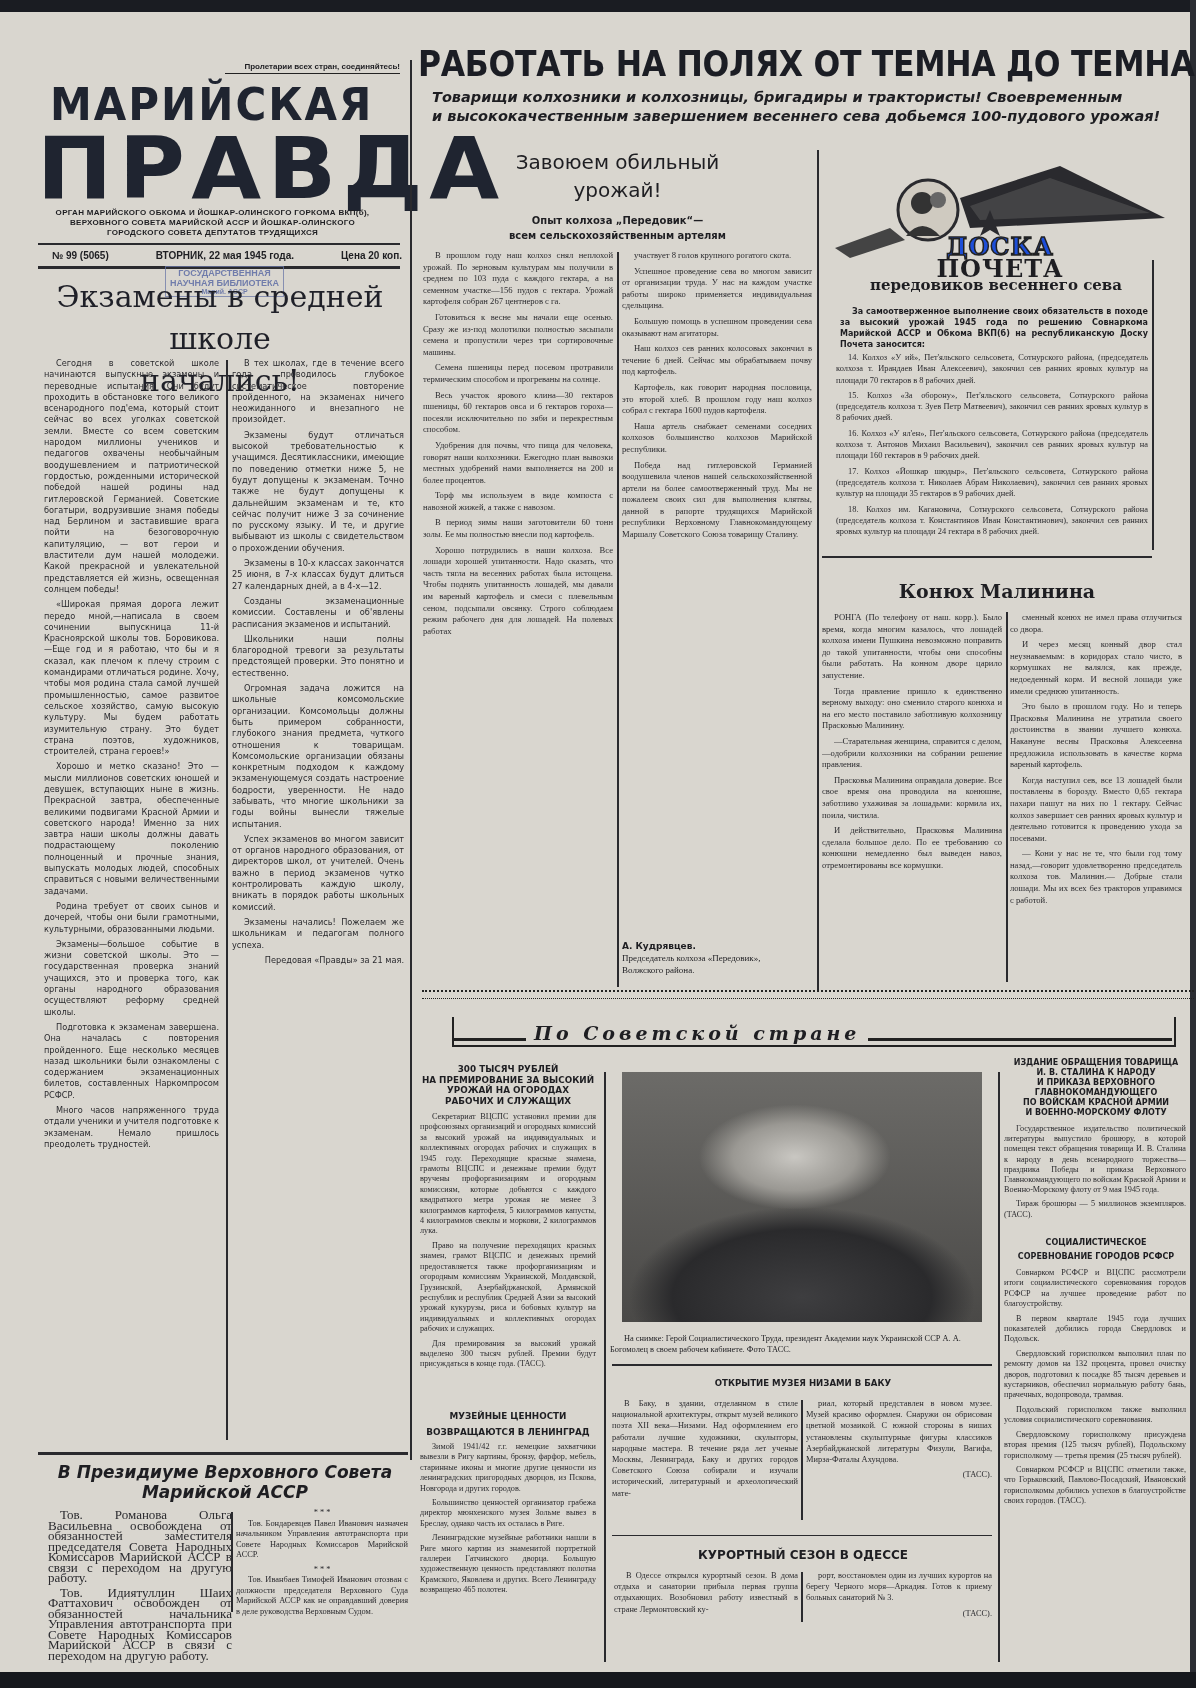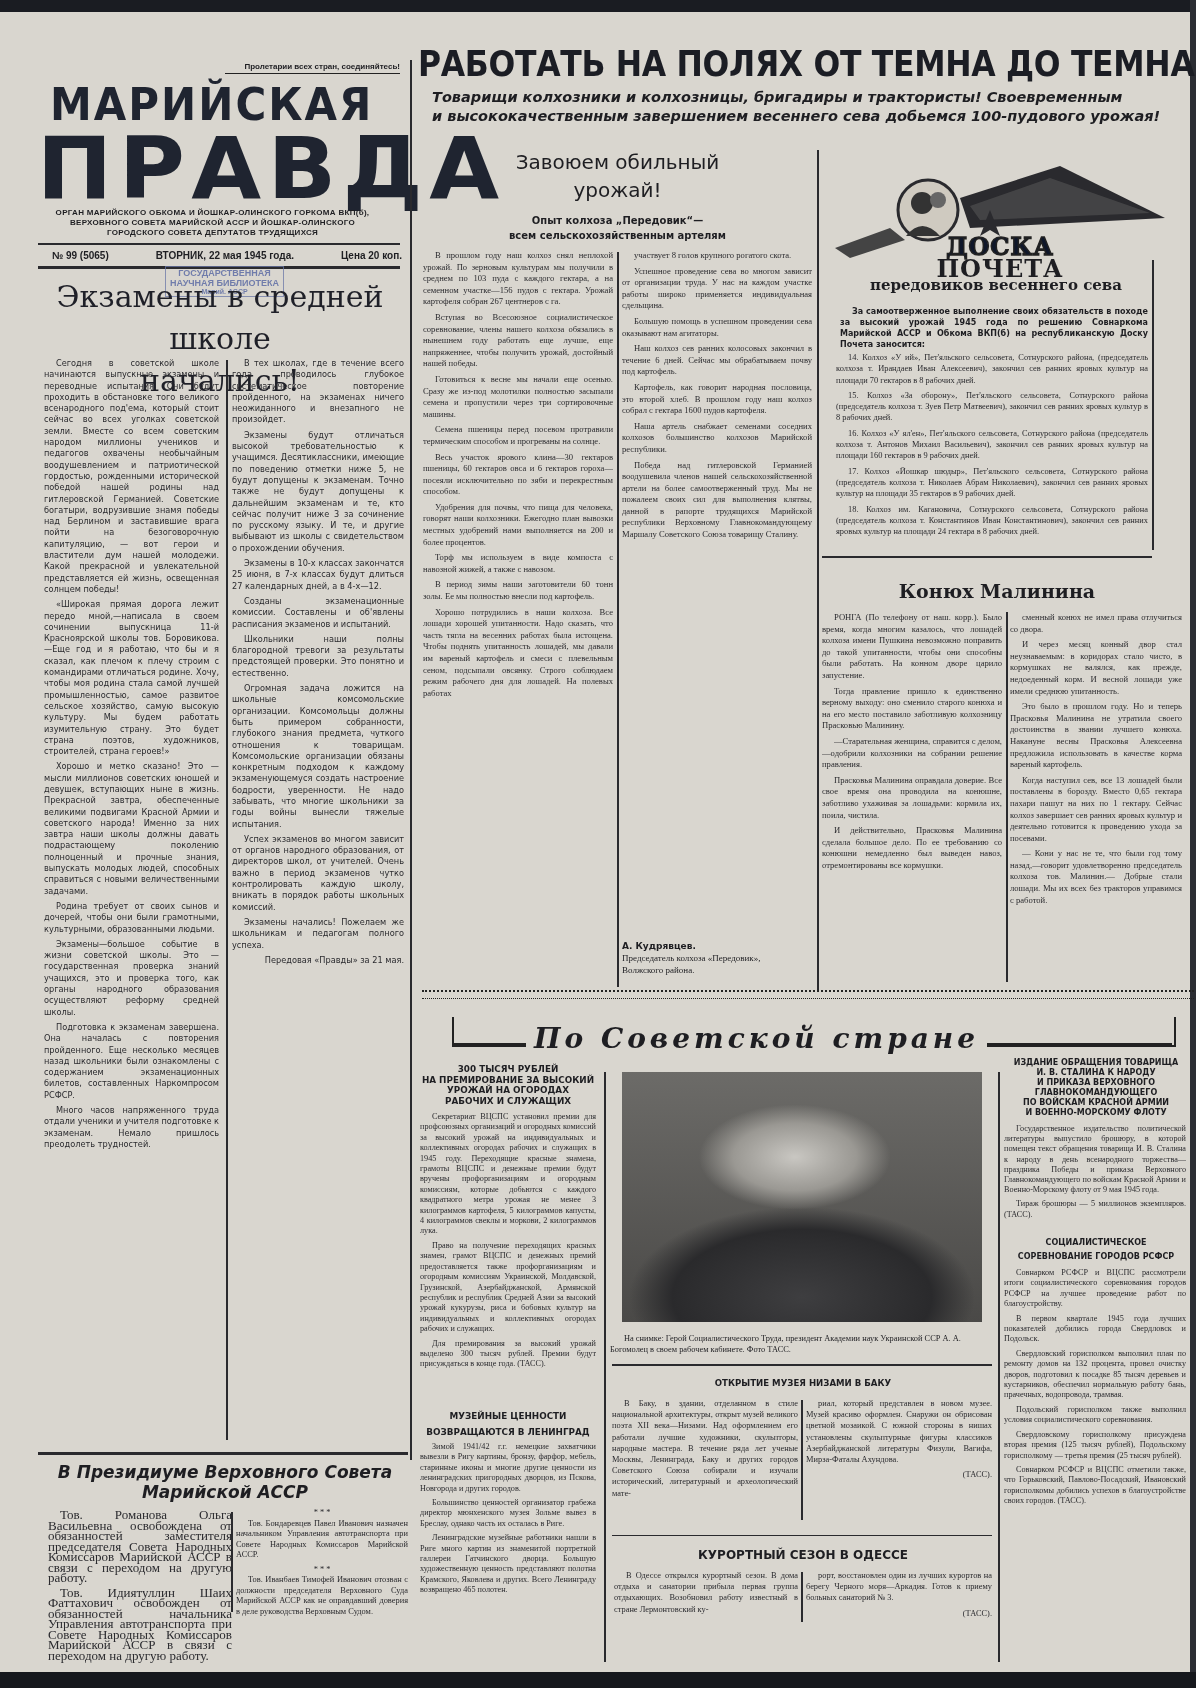--- a/index.html
+++ b/index.html
@@ -112,21 +112,20 @@
 <div class="abs center" style="left:420px;top:148px;width:395px;font-family:'DejaVu Sans',sans-serif;font-size:20px;line-height:28px;">
   <div>Завоюем обильный</div>
   <div>урожай!</div>
 </div>
 <div class="abs center bold-sans" style="left:420px;top:213px;width:395px;font-size:10px;line-height:15px;">
   <div>Опыт колхоза „Передовик“—</div>
   <div>всем сельскохозяйственным артелям</div>
 </div>
 <div class="abs col-text" style="left:423px;top:250px;width:190px;height:738px;overflow:hidden;">
   <p>В прошлом году наш колхоз снял неплохой урожай. По зерновым культурам мы получили в среднем по 103 пуда с каждого гектара, а на семенном участке—156 пудов с гектара. Урожай картофеля собран 267 центнеров с га.</p>
-  <p>Вступая во Всесоюзное социалистическое соревнование, члены нашего колхоза обязались в нынешнем году работать еще лучше, еще напряженнее, чтобы получить урожай, достойный нашей победы.</p>
   <p>Готовиться к весне мы начали еще осенью. Сразу же из-под молотилки полностью засыпали семена и пропустили через три сортировочные машины.</p>
   <p>Семена пшеницы перед посевом протравили термическим способом и прогреваны на солнце.</p>
   <p>Весь участок ярового клина—30 гектаров пшеницы, 60 гектаров овса и 6 гектаров гороха—посеяли исключительно по зяби и перекрестным способом.</p>
   <p>Удобрения для почвы, что пища для человека, говорят наши колхозники. Ежегодно план вывозки местных удобрений нами выполняется на 200 и более процентов.</p>
   <p>Торф мы используем в виде компоста с навозной жижей, а также с навозом.</p>
   <p>В период зимы наши заготовители 60 тонн золы. Ее мы полностью внесли под картофель.</p>
   <p>Хорошо потрудились в наши колхоза. Все лошади хорошей упитанности. Надо сказать, что часть тягла на весенних работах была истощена. Чтобы поднять упитанность лошадей, мы давали им вареный картофель и смеси с плевельным сеном, подсыпали овсянку. Строго соблюдаем режим рабочего дня для лошадей. На полевых работах</p>
 </div>
 <div class="vrule" style="left:617px;top:252px;height:735px;"></div>
 <div class="abs col-text" style="left:622px;top:250px;width:190px;height:640px;overflow:hidden;">
@@ -151,21 +150,21 @@
     <path d="M130 40 L230 8 L335 60 L140 70 Z" fill="#2a2a2e"></path>
     <path d="M140 48 L220 20 L320 55 L150 62 Z" fill="#555" opacity=".6"></path>
     <circle cx="98" cy="52" r="30" fill="#cfcac0" stroke="#2a2a2e" stroke-width="3"></circle>
     <circle cx="92" cy="45" r="11" fill="#333"></circle>
     <path d="M76 78 Q92 58 110 78 Z" fill="#333"></path>
     <circle cx="108" cy="42" r="8" fill="#666"></circle>
     <polygon points="160,52 164,62 175,62 166,68 170,78 160,72 150,78 154,68 145,62 156,62" fill="#2a2a2e"></polygon>
   </svg>
 </div>
 <div class="abs center" style="left:900px;top:236px;width:200px;font-family:'DejaVu Serif',serif;font-weight:900;font-size:24px;line-height:22px;letter-spacing:1px;">
-  <div style="color:#0f172a;-webkit-text-stroke:1.5px #222;">ДОСКА</div>
+  <div style="color:#1d4ed8;-webkit-text-stroke:1.5px #222;">ДОСКА</div>
   <div>ПОЧЕТА</div>
 </div>
 <div class="abs center bold-sans" style="left:822px;top:276px;width:348px;font-size:15px;font-family:'DejaVu Serif',serif;">передовиков весеннего сева</div>
 <div class="abs bold-sans" style="left:840px;top:306px;width:308px;font-size:8px;line-height:11px;text-indent:12px;text-align:justify;">За самоотверженное выполнение своих обязательств в походе за высокий урожай 1945 года по решению Совнаркома Марийской АССР и Обкома ВКП(б) на республиканскую Доску Почета заносится:</div>
 <div class="abs col-text" style="left:836px;top:352px;width:312px;font-size:8.4px;line-height:11.3px;">
   <p>14. Колхоз «У ий», Пет'яльского сельсовета, Сотнурского района, (председатель колхоза т. Ирандаев Иван Алексеевич), закончил сев ранних яровых культур на площади 70 гектаров в 8 рабочих дней.</p>
   <p>15. Колхоз «За оборону», Пет'яльского сельсовета, Сотнурского района (председатель колхоза т. Зуев Петр Матвеевич), закончил сев ранних яровых культур в 8 рабочих дней.</p>
   <p>16. Колхоз «У ял'ен», Пет'яльского сельсовета, Сотнурского района (председатель колхоза т. Антонов Михаил Васильевич), закончил сев ранних яровых культур на площади 160 гектаров в 9 рабочих дней.</p>
   <p>17. Колхоз «Йошкар шюдыр», Пет'яльского сельсовета, Сотнурского района (председатель колхоза т. Николаев Абрам Николаевич), закончил сев ранних яровых культур на площади 35 гектаров в 9 рабочих дней.</p>
   <p>18. Колхоз им. Кагановича, Сотнурского сельсовета, Сотнурского района (председатель колхоза т. Константинов Иван Константинович), закончил сев ранних яровых культур на площади 24 гектара в 8 рабочих дней.</p>
@@ -187,21 +186,21 @@
   <p>И через месяц конный двор стал неузнаваемым: в коридорах стало чисто, в кормушках не валялся, как прежде, недоеденный корм. И весной лошади уже имели среднюю упитанность.</p>
   <p>Это было в прошлом году. Но и теперь Прасковья Малинина не утратила своего достоинства в звании лучшего конюха. Накануне весны Прасковья Алексеевна предложила использовать в качестве корма вареный картофель.</p>
   <p>Когда наступил сев, все 13 лошадей были поставлены в борозду. Вместо 0,65 гектара пахари пашут на них по 1 гектару. Сейчас колхоз завершает сев ранних яровых культур и деятельно готовится к проведению ухода за посевами.</p>
   <p>— Кони у нас не те, что были год тому назад,—говорит удовлетворенно председатель колхоза тов. Малинин.— Добрые стали лошади. Мы их всех без тракторов управимся с работой.</p>
 </div>
 
 <div class="abs" style="left:422px;top:990px;width:772px;height:6px;border-top:2px dotted #222;border-bottom:1px dotted #222;"></div>
 <div class="abs" style="left:452px;top:1017px;width:720px;height:28px;border-left:2px solid #222;border-right:2px solid #222;border-bottom:2px solid #222;"></div>
 <div class="abs" style="left:452px;top:1034px;width:720px;display:flex;align-items:center;">
   <div style="flex:0 0 74px;height:3px;background:#222;"></div>
-  <div style="padding:0 8px;font-family:'DejaVu Serif',serif;font-style:italic;font-weight:bold;font-size:28px;letter-spacing:4px;background:#d9d6cf;margin-top:-12px;">По Советской стране</div>
+  <div style="padding:0 8px;font-family:'DejaVu Serif',serif;font-style:italic;font-weight:bold;font-size:19px;letter-spacing:4px;background:#d9d6cf;margin-top:-12px;">По Советской стране</div>
   <div style="flex:1;height:3px;background:#222;"></div>
 </div>
 
 <div class="abs center bold-sans" style="left:418px;top:1064px;width:180px;font-size:8.8px;line-height:10.5px;">
   <div>300 ТЫСЯЧ РУБЛЕЙ</div>
   <div>НА ПРЕМИРОВАНИЕ ЗА ВЫСОКИЙ</div>
   <div>УРОЖАЙ НА ОГОРОДАХ</div>
   <div>РАБОЧИХ И СЛУЖАЩИХ</div>
 </div>
 <div class="abs col-text" style="left:420px;top:1112px;width:176px;height:290px;overflow:hidden;font-size:8.2px;line-height:10.4px;">

